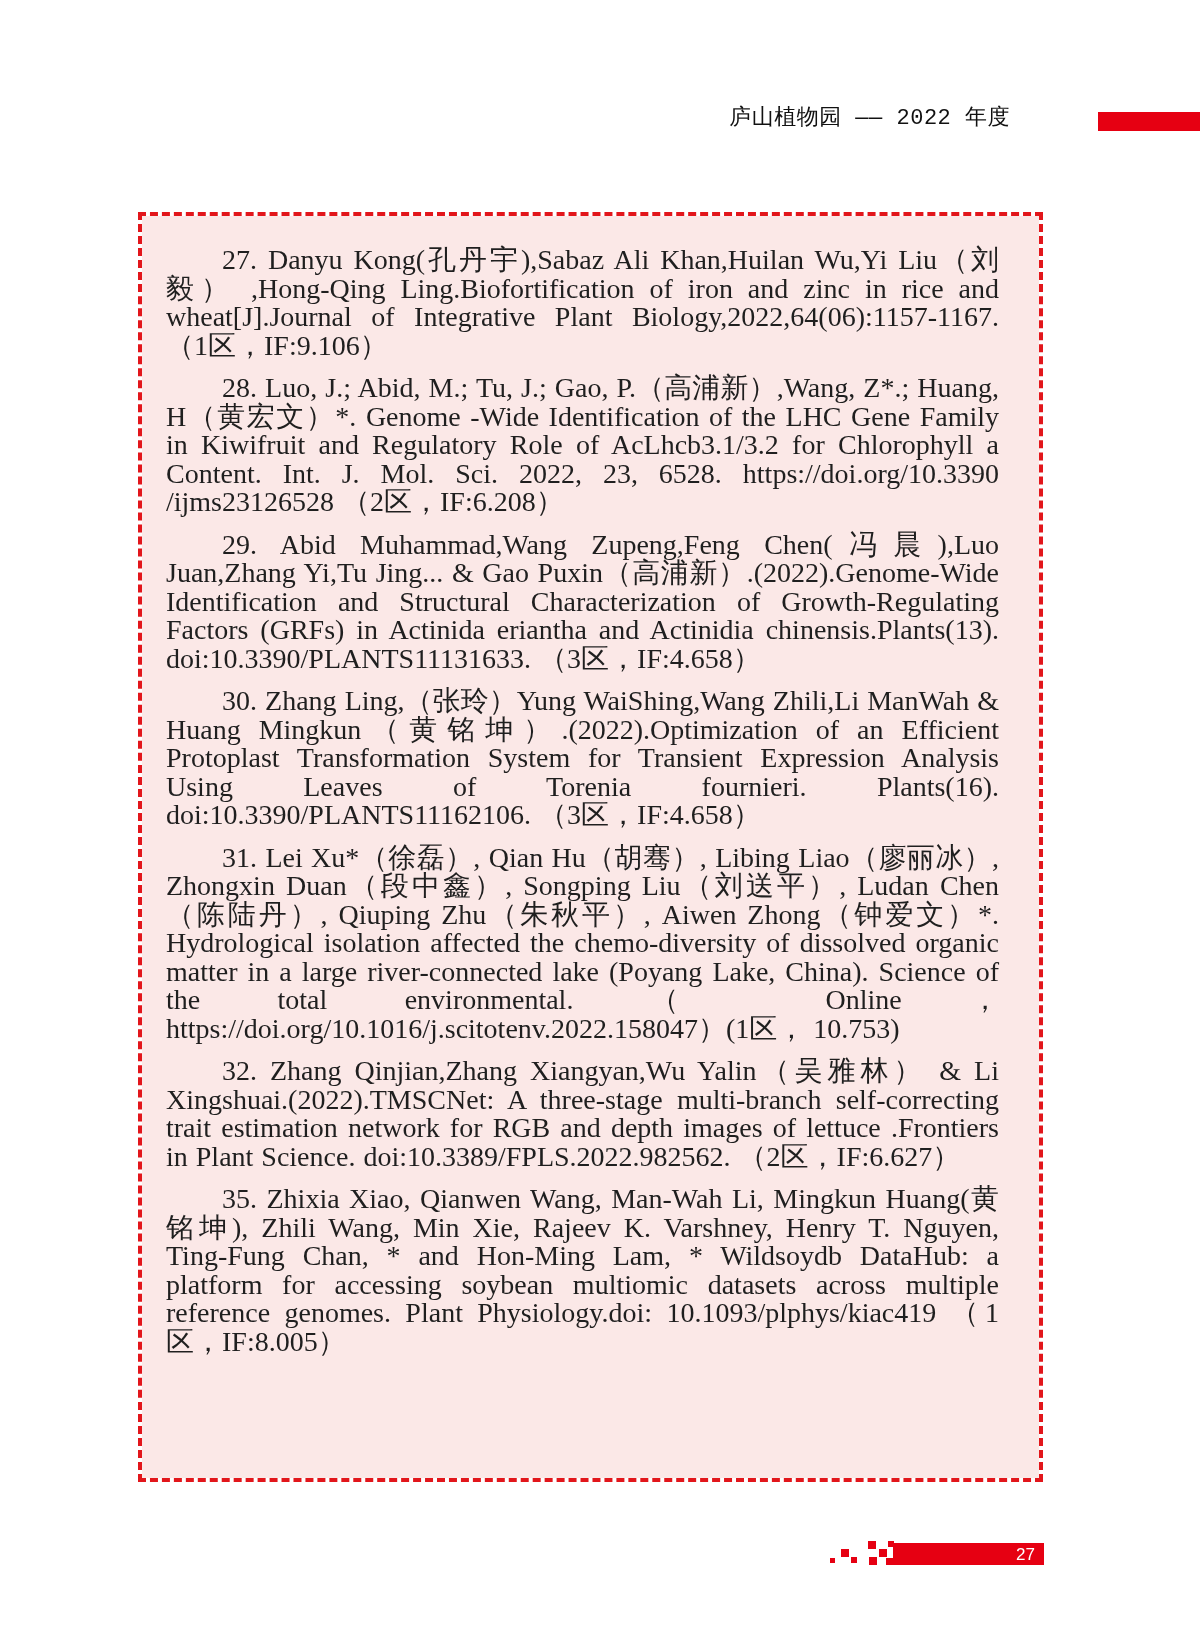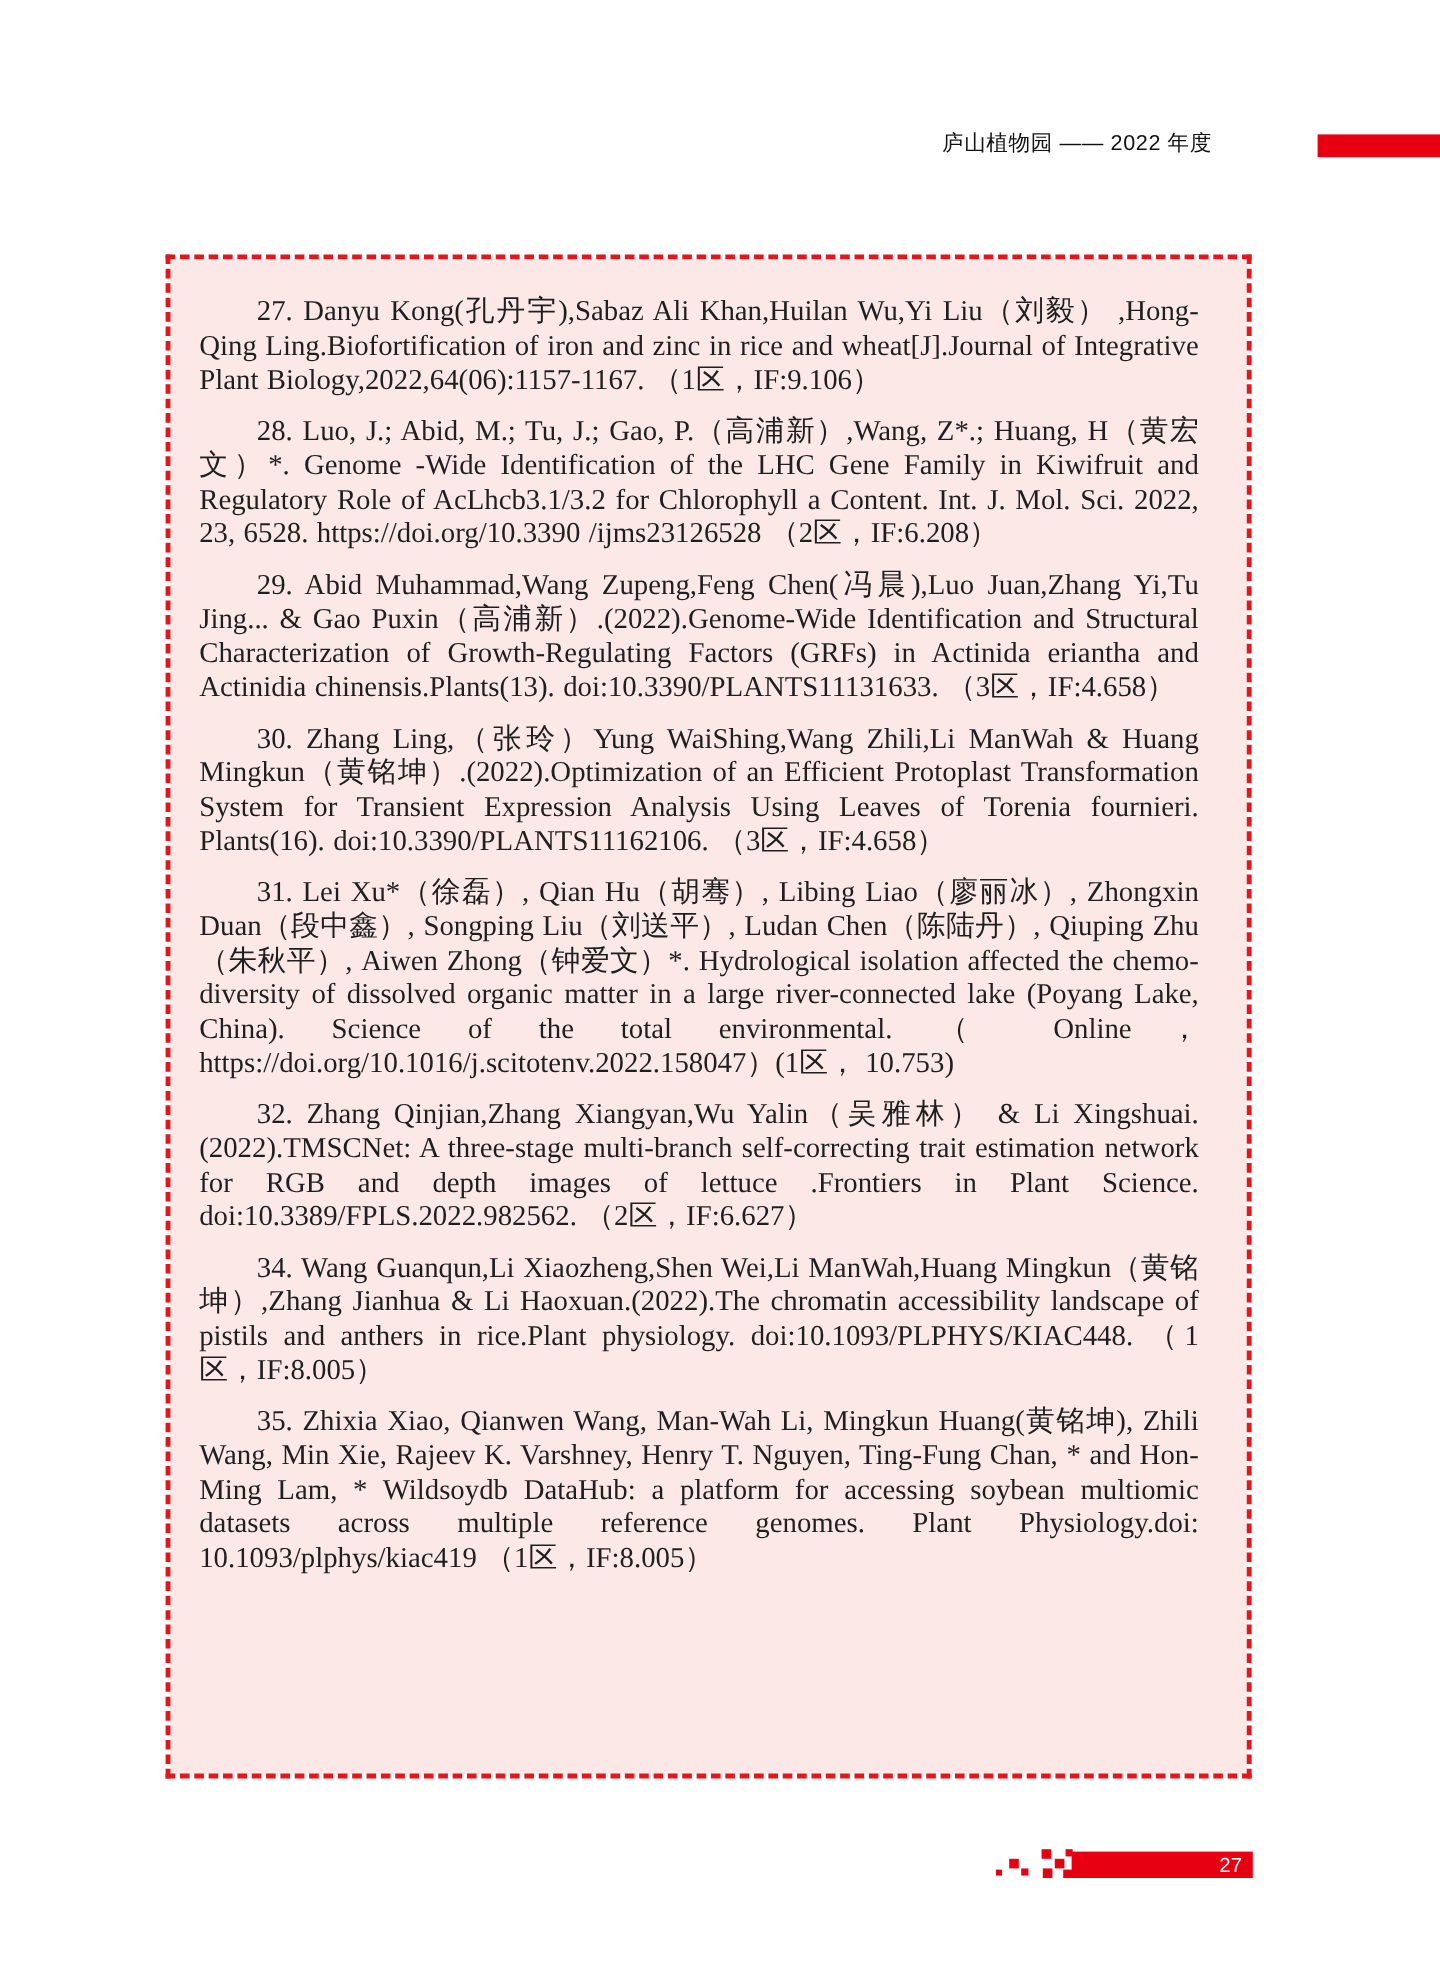--- a/index.html
+++ b/index.html
@@ -17,22 +17,22 @@
   }
   .page {
     position: absolute;
     inset: 0;
   }
   
   .header-title {
     position: absolute;
     top: 106px;
     right: 190px;
-    font-family: Liberation Sans, sans-serif;
-    font-size: 18px;
+    font-family: Liberation Mono, monospace;
+    font-size: 22px;
     line-height: 26px;
     letter-spacing: 0.5px;
     color: #111111;
     white-space: nowrap;
   }
   .header-bar {
     position: absolute;
     top: 112px;
     left: 1098px;
     width: 102px;
@@ -47,21 +47,21 @@
     width: 905px;
     height: 1270px;
     box-sizing: border-box;
     border: 4px dashed var(--dash_red, #e2161b);
     background: var(--box_bg, #fbe8e7);
     background-clip: padding-box;
     padding: 30px 40px 0 24px;
   }
   .ref {
     margin: 0 0 14px 0;
-    font-size: 24px;
+    font-size: 28px;
     line-height: 28.5px;
     text-align: justify;
     text-indent: 2em;
     word-spacing: 1px;
     color: var(--text, #1f1f1f);
   }
   
   .pixel-decor {
     position: absolute;
     left: 828px;
@@ -95,21 +95,20 @@
   <span class="header-title">庐山植物园 —— 2022 年度</span>
   <div class="header-bar"></div>
 
   <div class="ref-box">
     <p class="ref">27. Danyu Kong(孔丹宇),Sabaz Ali Khan,Huilan Wu,Yi Liu（刘毅） ,Hong-Qing Ling.Biofortification of iron and zinc in rice and wheat[J].Journal of Integrative Plant Biology,2022,64(06):1157-1167. （1区，IF:9.106）</p>
     <p class="ref">28. Luo, J.; Abid, M.; Tu, J.; Gao, P.（高浦新）,Wang, Z*.; Huang, H（黄宏文）*. Genome -Wide Identification of the LHC Gene Family in Kiwifruit and Regulatory Role of AcLhcb3.1/3.2 for Chlorophyll a Content. Int. J. Mol. Sci. 2022, 23, 6528. https://doi.org/10.3390 /ijms23126528 （2区，IF:6.208）</p>
     <p class="ref">29. Abid Muhammad,Wang Zupeng,Feng Chen(冯晨),Luo Juan,Zhang Yi,Tu Jing... &amp; Gao Puxin（高浦新）.(2022).Genome-Wide Identification and Structural Characterization of Growth-Regulating Factors (GRFs) in Actinida eriantha and Actinidia chinensis.Plants(13). doi:10.3390/PLANTS11131633. （3区，IF:4.658）</p>
     <p class="ref">30. Zhang Ling,（张玲）Yung WaiShing,Wang Zhili,Li ManWah &amp; Huang Mingkun（黄铭坤）.(2022).Optimization of an Efficient Protoplast Transformation System for Transient Expression Analysis Using Leaves of Torenia fournieri. Plants(16). doi:10.3390/PLANTS11162106. （3区，IF:4.658）</p>
     <p class="ref">31. Lei Xu*（徐磊）, Qian Hu（胡骞）, Libing Liao（廖丽冰）, Zhongxin Duan（段中鑫）, Songping Liu（刘送平）, Ludan Chen（陈陆丹）, Qiuping Zhu（朱秋平）, Aiwen Zhong（钟爱文）*. Hydrological isolation affected the chemo-diversity of dissolved organic matter in a large river-connected lake (Poyang Lake, China). Science of the total environmental. （ Online， https://doi.org/10.1016/j.scitotenv.2022.158047）(1区， 10.753)</p>
     <p class="ref">32. Zhang Qinjian,Zhang Xiangyan,Wu Yalin（吴雅林） &amp; Li Xingshuai.(2022).TMSCNet: A three-stage multi-branch self-correcting trait estimation network for RGB and depth images of lettuce .Frontiers in Plant Science. doi:10.3389/FPLS.2022.982562. （2区，IF:6.627）</p>
-    <p class="ref">34. Wang Guanqun,Li Xiaozheng,Shen Wei,Li ManWah,Huang Mingkun（黄铭坤）,Zhang Jianhua &amp; Li Haoxuan.(2022).The chromatin accessibility landscape of pistils and anthers in rice.Plant physiology. doi:10.1093/PLPHYS/KIAC448. （1区，IF:8.005）</p>
     <p class="ref">35. Zhixia Xiao,  Qianwen Wang, Man-Wah Li, Mingkun Huang(黄铭坤), Zhili Wang, Min Xie,  Rajeev K. Varshney,  Henry T. Nguyen, Ting-Fung Chan, * and Hon-Ming Lam, * Wildsoydb DataHub: a platform for accessing soybean multiomic datasets across multiple reference genomes. Plant Physiology.doi: 10.1093/plphys/kiac419 （1区，IF:8.005）</p>
   </div>
 
   <svg class="pixel-decor" width="66" height="28" viewBox="0 0 66 28">
     <g fill="#e60012">
       <rect x="2" y="19" width="5" height="5"></rect>
       <rect x="13" y="10" width="8" height="8"></rect>
       <rect x="23" y="18" width="6" height="6"></rect>
       <rect x="40" y="2" width="8" height="8"></rect>
       <rect x="41" y="18" width="8" height="8"></rect>

